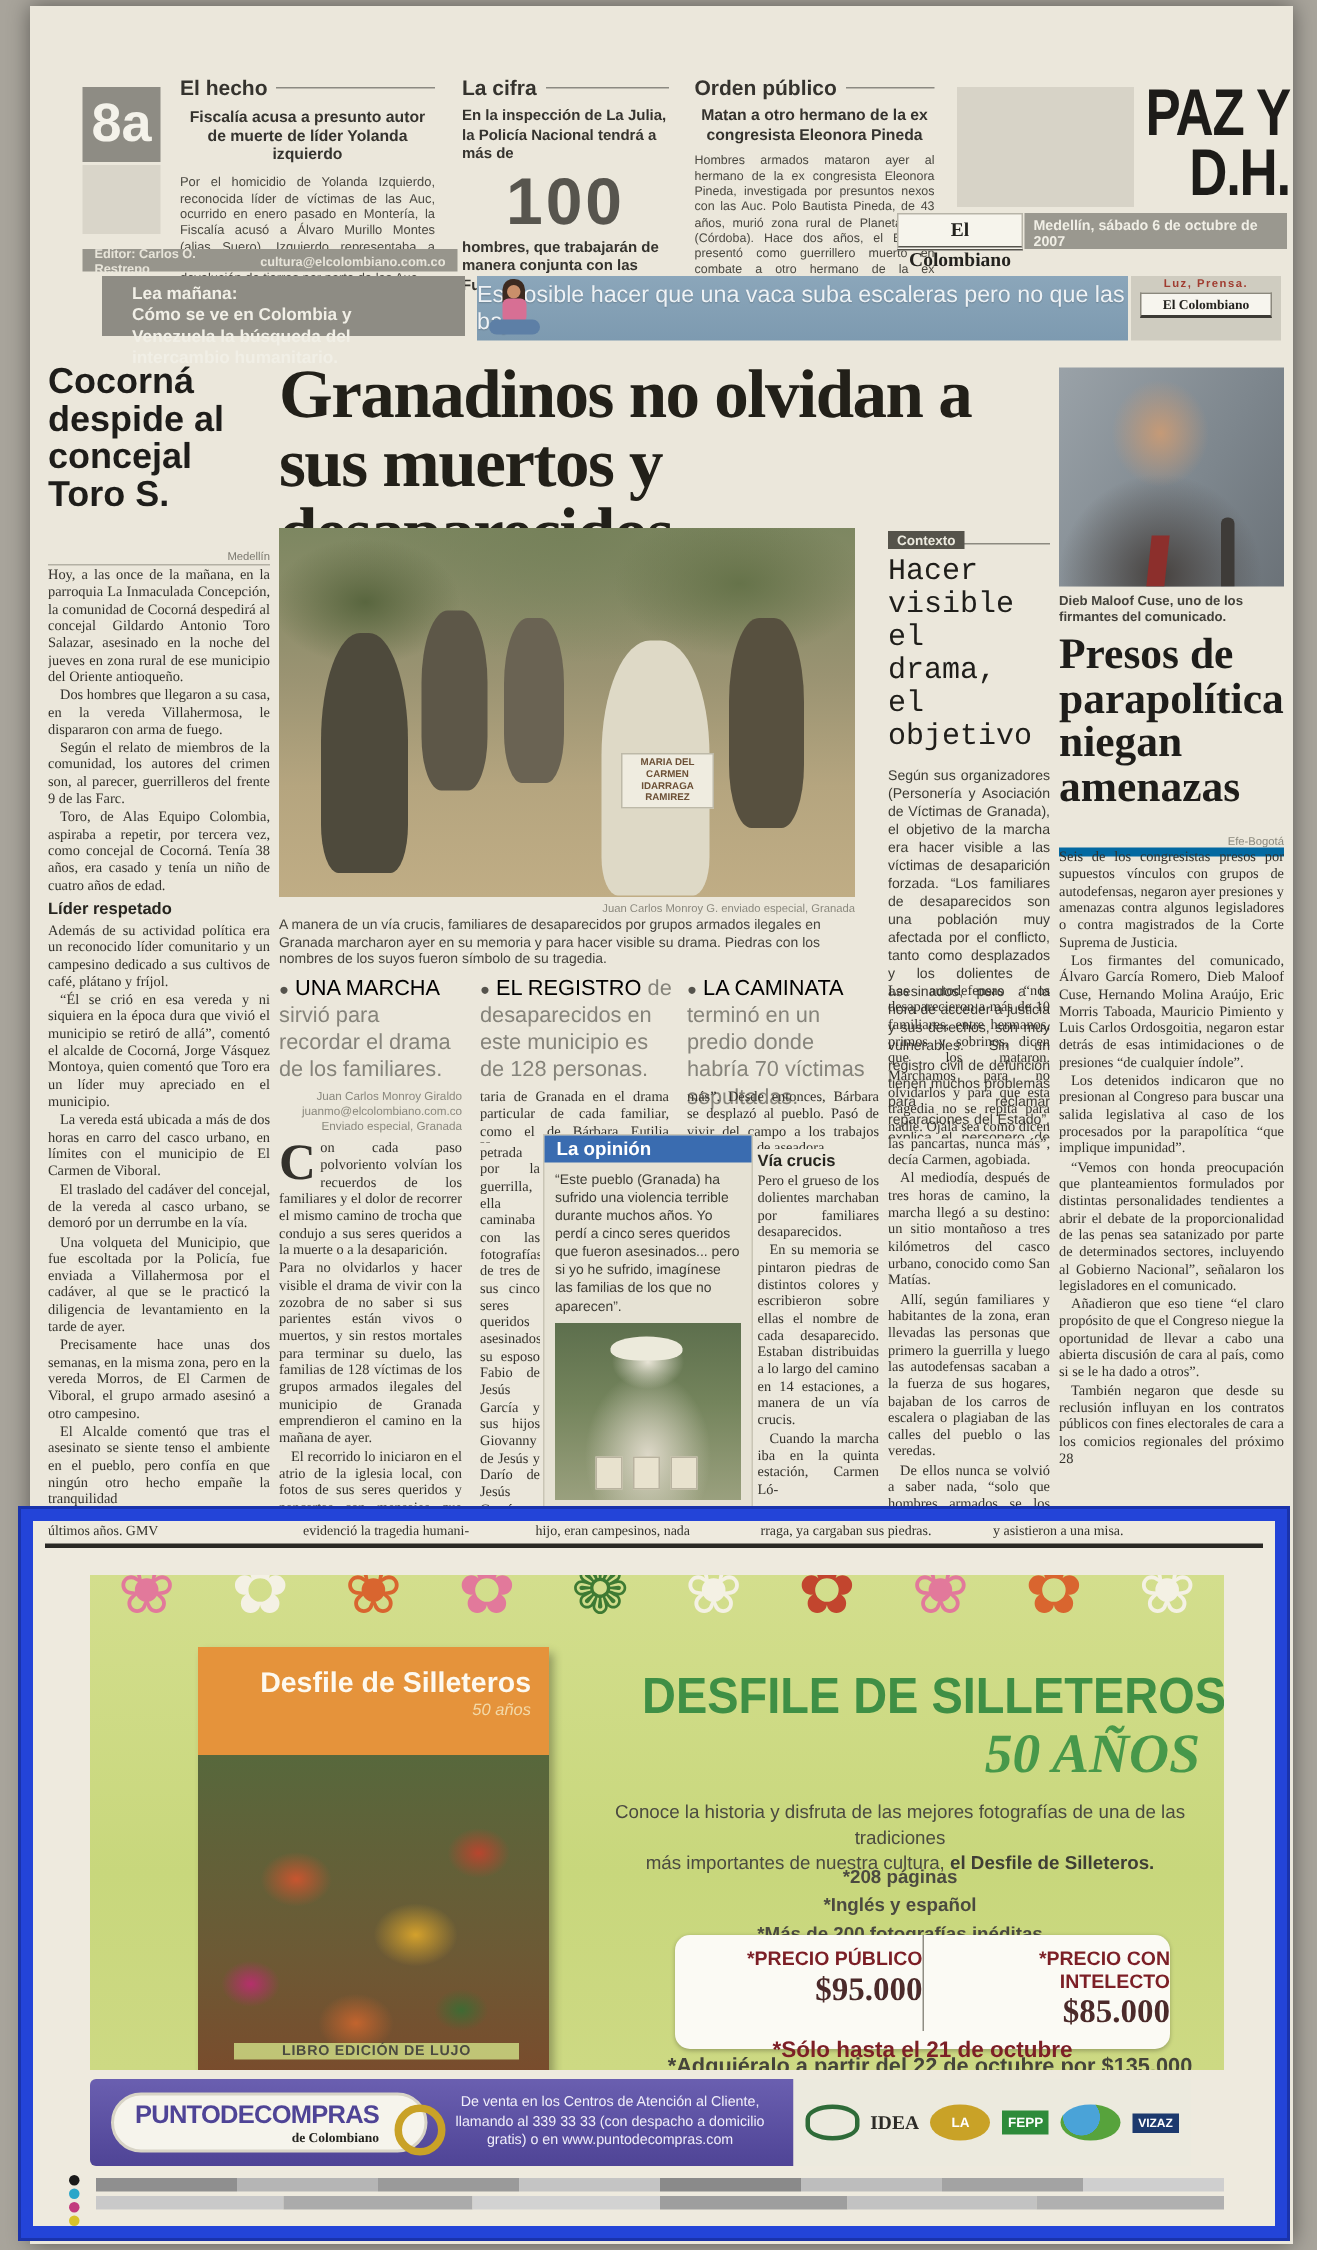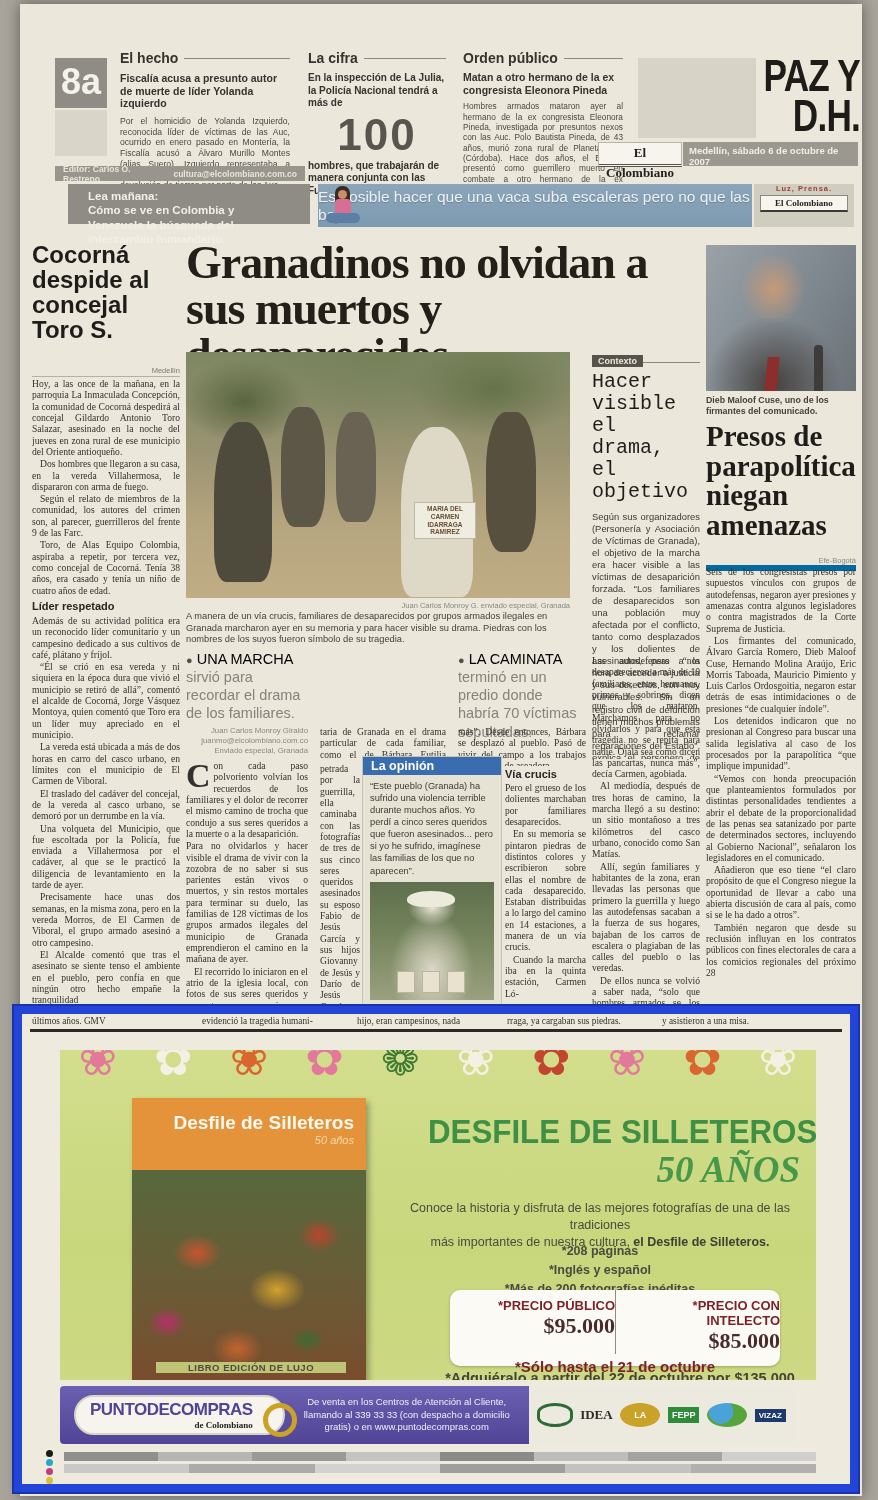--- a/index.html
+++ b/index.html
@@ -8,21 +8,21 @@
   .paper{position:absolute;left:20px;top:4px;width:842px;height:1492px;background:#ebe7db;
          box-shadow:0 0 14px rgba(0,0,0,.45);}
   .abs{position:absolute;}
   .just{text-align:justify;}
   
   .pageno{left:55px;top:58px;width:52px;height:50px;background:#8e8c84;color:#f4f2ea;
           font-weight:bold;font-size:36px;text-align:center;line-height:48px;}
   .pageno-sub{left:55px;top:110px;width:52px;height:46px;background:#d9d5c9;}
   .kicker{font-weight:bold;font-size:14px;color:#35332e;display:flex;align-items:center;gap:6px;}
   .kicker::after{content:"";flex:1;border-top:1px solid #8c8a82;}
-  .brief-head{font-weight:bold;font-size:10.5px;line-height:1.2;color:#26251ف;}
+  .brief-head{font-weight:bold;font-size:10.5px;line-height:1.2;color:#26251ف;text-align:center;}
   .brief-head,.brief-body{color:#35332e;}
   .brief-body{font-size:8.6px;line-height:1.25;color:#4a4841;}
   .cifra-num{font-weight:bold;font-size:44px;color:#57554e;text-align:center;letter-spacing:2px;}
   .cifra-txt{font-weight:bold;font-size:10px;line-height:1.25;color:#35332e;}
   .gray-ph{background:#d7d3c7;}
   .pazy{font-weight:bold;font-size:44px;line-height:.92;color:#1d1c19;text-align:right;
         transform:scaleX(.8);transform-origin:right;letter-spacing:-1px;}
   .logobox{background:#f6f4ec;border:1px solid #b7b4a8;text-align:center;
            font-family:"Liberation Serif",serif;font-weight:bold;font-size:13px;line-height:20px;
            border-bottom:3px double #55534c;color:#23221e;}
@@ -238,20 +238,25 @@
     </div>
   </div>
   <div class="abs credit" style="left:186px;top:601px;width:384px;">Juan Carlos Monroy G. enviado especial, Granada</div>
   <div class="abs caption" style="left:186px;top:611px;width:384px;">A manera de un vía crucis, familiares de desaparecidos por grupos armados ilegales en Granada marcharon ayer en su memoria y para hacer visible su drama. Piedras con los nombres de los suyos fueron símbolo de su tragedia.</div>
 
   <div class="abs bullet-lead" style="left:186px;top:650px;width:122px;">
     <span class="dot">●</span>
     <b>UNA MARCHA</b>
     <span>sirvió para recordar el drama de los familiares.</span>
   </div>
+  <div class="abs bullet-lead" style="left:320px;top:650px;width:128px;">
+    <span class="dot">●</span>
+    <b>EL REGISTRO</b>
+    <span>de desaparecidos en este municipio es de 128 personas.</span>
+  </div>
   <div class="abs bullet-lead" style="left:458px;top:650px;width:128px;">
     <span class="dot">●</span>
     <b>LA CAMINATA</b>
     <span>terminó en un predio donde habría 70 víctimas sepultadas.</span>
   </div>
 
   <div class="abs byline" style="left:186px;top:726px;width:122px;">
     <div>Juan Carlos Monroy Giraldo</div>
     <div>juanmo@elcolombiano.com.co</div>
     <div>Enviado especial, Granada</div>

